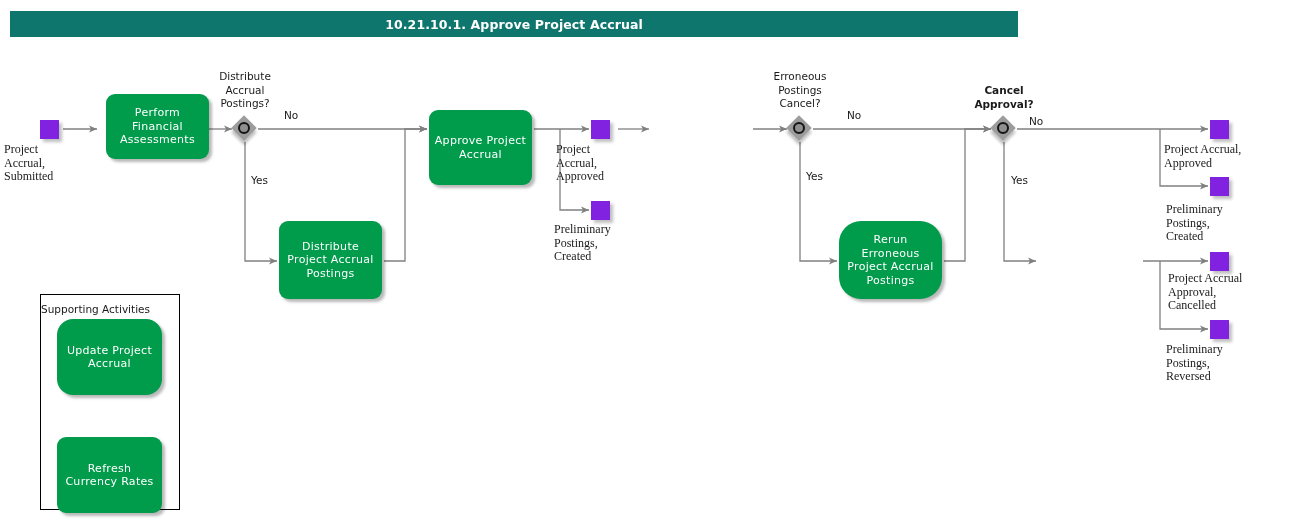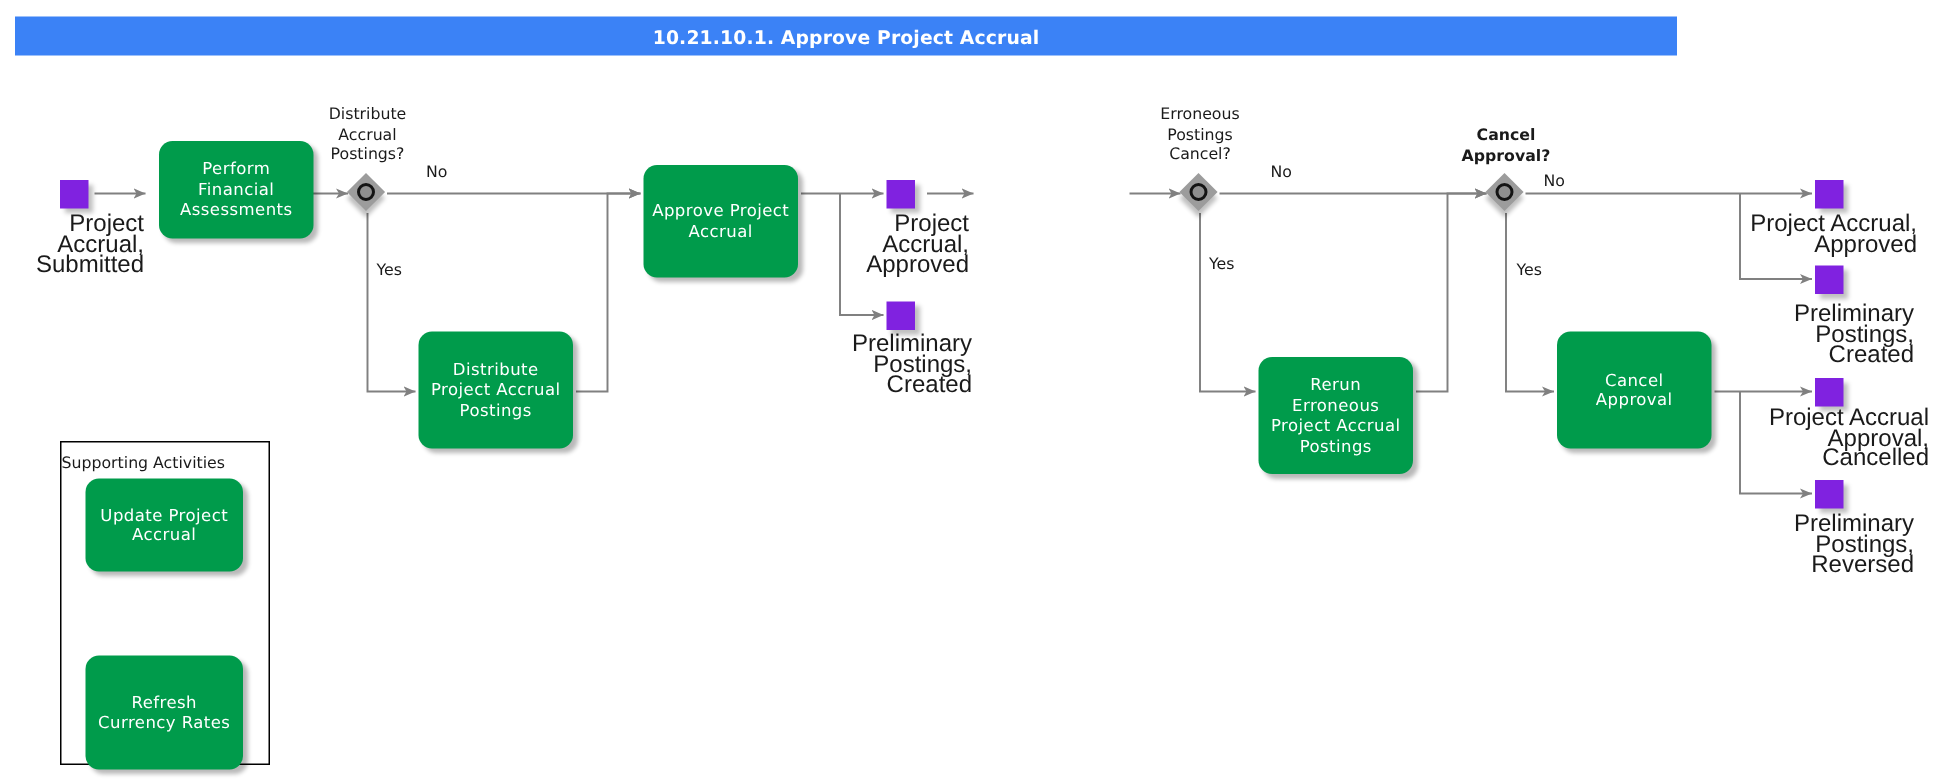--- a/index.html
+++ b/index.html
@@ -16,23 +16,23 @@
     height: 520px;
     background: #ffffff;
     overflow: hidden;
   }
 
   
   .titlebar {
     position: absolute;
     left: 10px;
     top: 11px;
-    width: 1108px;
+    width: 1008px;
     height: 26px;
-    background: #3b82f6;
+    background: #0f766e;
     display: flex;
     align-items: center;
     justify-content: center;
   }
   .titlebar .title-text {
     color: #ffffff;
     font-family: "DejaVu Sans", sans-serif;
     font-size: 12.5px;
     font-weight: bold;
     letter-spacing: 0.1px;
@@ -73,25 +73,25 @@
   
   .event {
     position: absolute;
     width: 19px;
     height: 19px;
     background: #8022e0;
     box-shadow: 3px 3px 3px rgba(0,0,0,0.25);
   }
   .event-label {
     position: absolute;
-    font-family: Liberation Sans, sans-serif;
-    font-size: 16px;
+    font-family: Liberation Serif, serif;
+    font-size: 12px;
     line-height: 13.5px;
     color: #1a1a1a;
-    text-align: right;
+    text-align: left;
     white-space: pre-line;
   }
 
   
   .gateway {
     position: absolute;
     width: 26px;
     height: 26px;
   }
   .gateway .gw-diamond {
@@ -219,29 +219,26 @@
 Project Accrual
 Postings</span>
   </div>
 
   <div class="task" style="left:429px; top:110px; width:103px; height:75px;">
     <span class="task-label">Approve Project
 Accrual</span>
   </div>
 
 
-  <div class="task" style="left:839px; top:238px; width:103px; height:78px;">
+  <div class="task" style="left:839px; top:221px; width:103px; height:78px;border-radius:22px;">
     <span class="task-label">Rerun Erroneous
 Project Accrual
 Postings</span>
   </div>
 
-  <div class="task" style="left:1038px; top:221px; width:103px; height:78px;">
-    <span class="task-label">Cancel Approval</span>
-  </div>
 
   <div class="gateway" style="left:232px; top:116px;">
     <div class="gw-diamond"></div>
     <div class="gw-ring"></div>
   </div>
   <div class="gateway-label" style="left:196px; top:70px; width:98px;">Distribute
 Accrual
 Postings?</div>
 
   <div class="gateway" style="left:787px; top:116px;">
@@ -294,21 +291,21 @@
 
   <div class="event" style="left:1210px; top:320px;"></div>
   <div class="event-label" style="left:1166px; top:343px; width:110px;">Preliminary
 Postings,
 Reversed</div>
 
   <div class="group-box" style="left:40px; top:294px; width:140px; height:216px;">
     <div class="group-title">Supporting Activities</div>
   </div>
 
-  <div class="task" style="left:57px; top:319px; width:105px; height:62px;">
+  <div class="task" style="left:57px; top:319px; width:105px; height:76px;border-radius:16px;">
     <span class="task-label">Update Project
 Accrual</span>
   </div>
 
   <div class="task" style="left:57px; top:413px; width:105px; height:76px;margin-top:24px;">
     <span class="task-label">Refresh
 Currency Rates</span>
   </div>
 
 </div>

